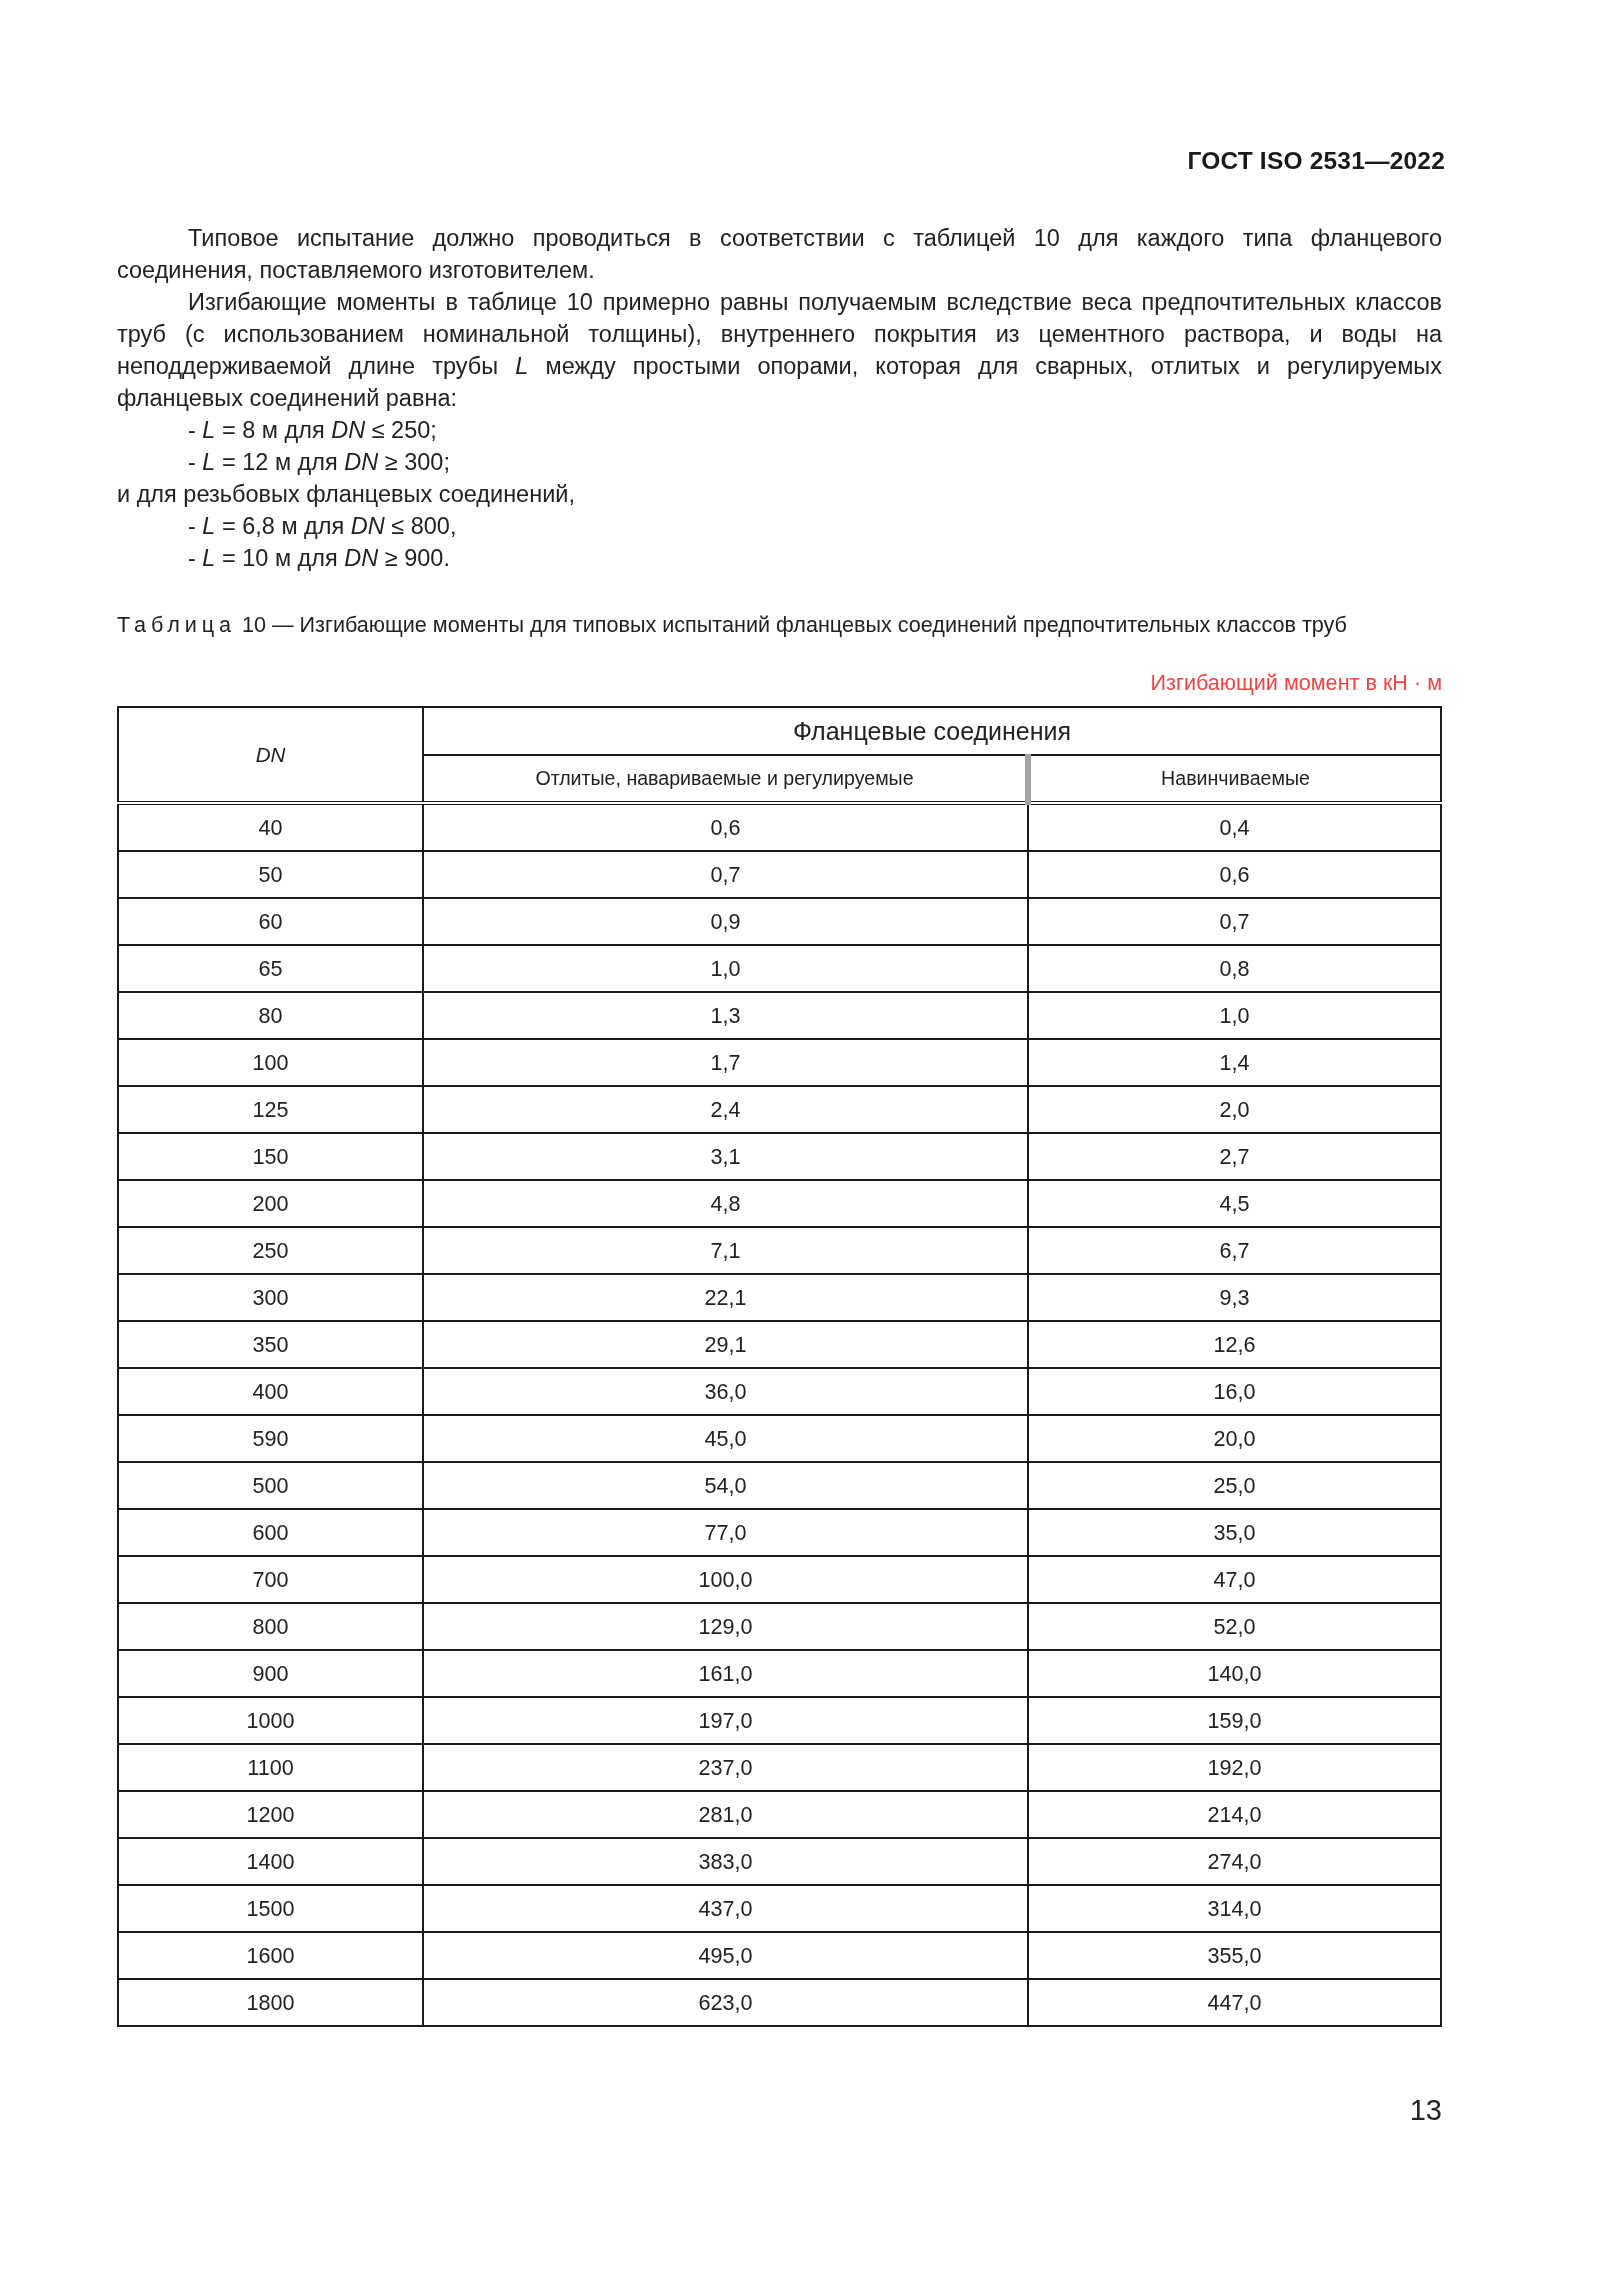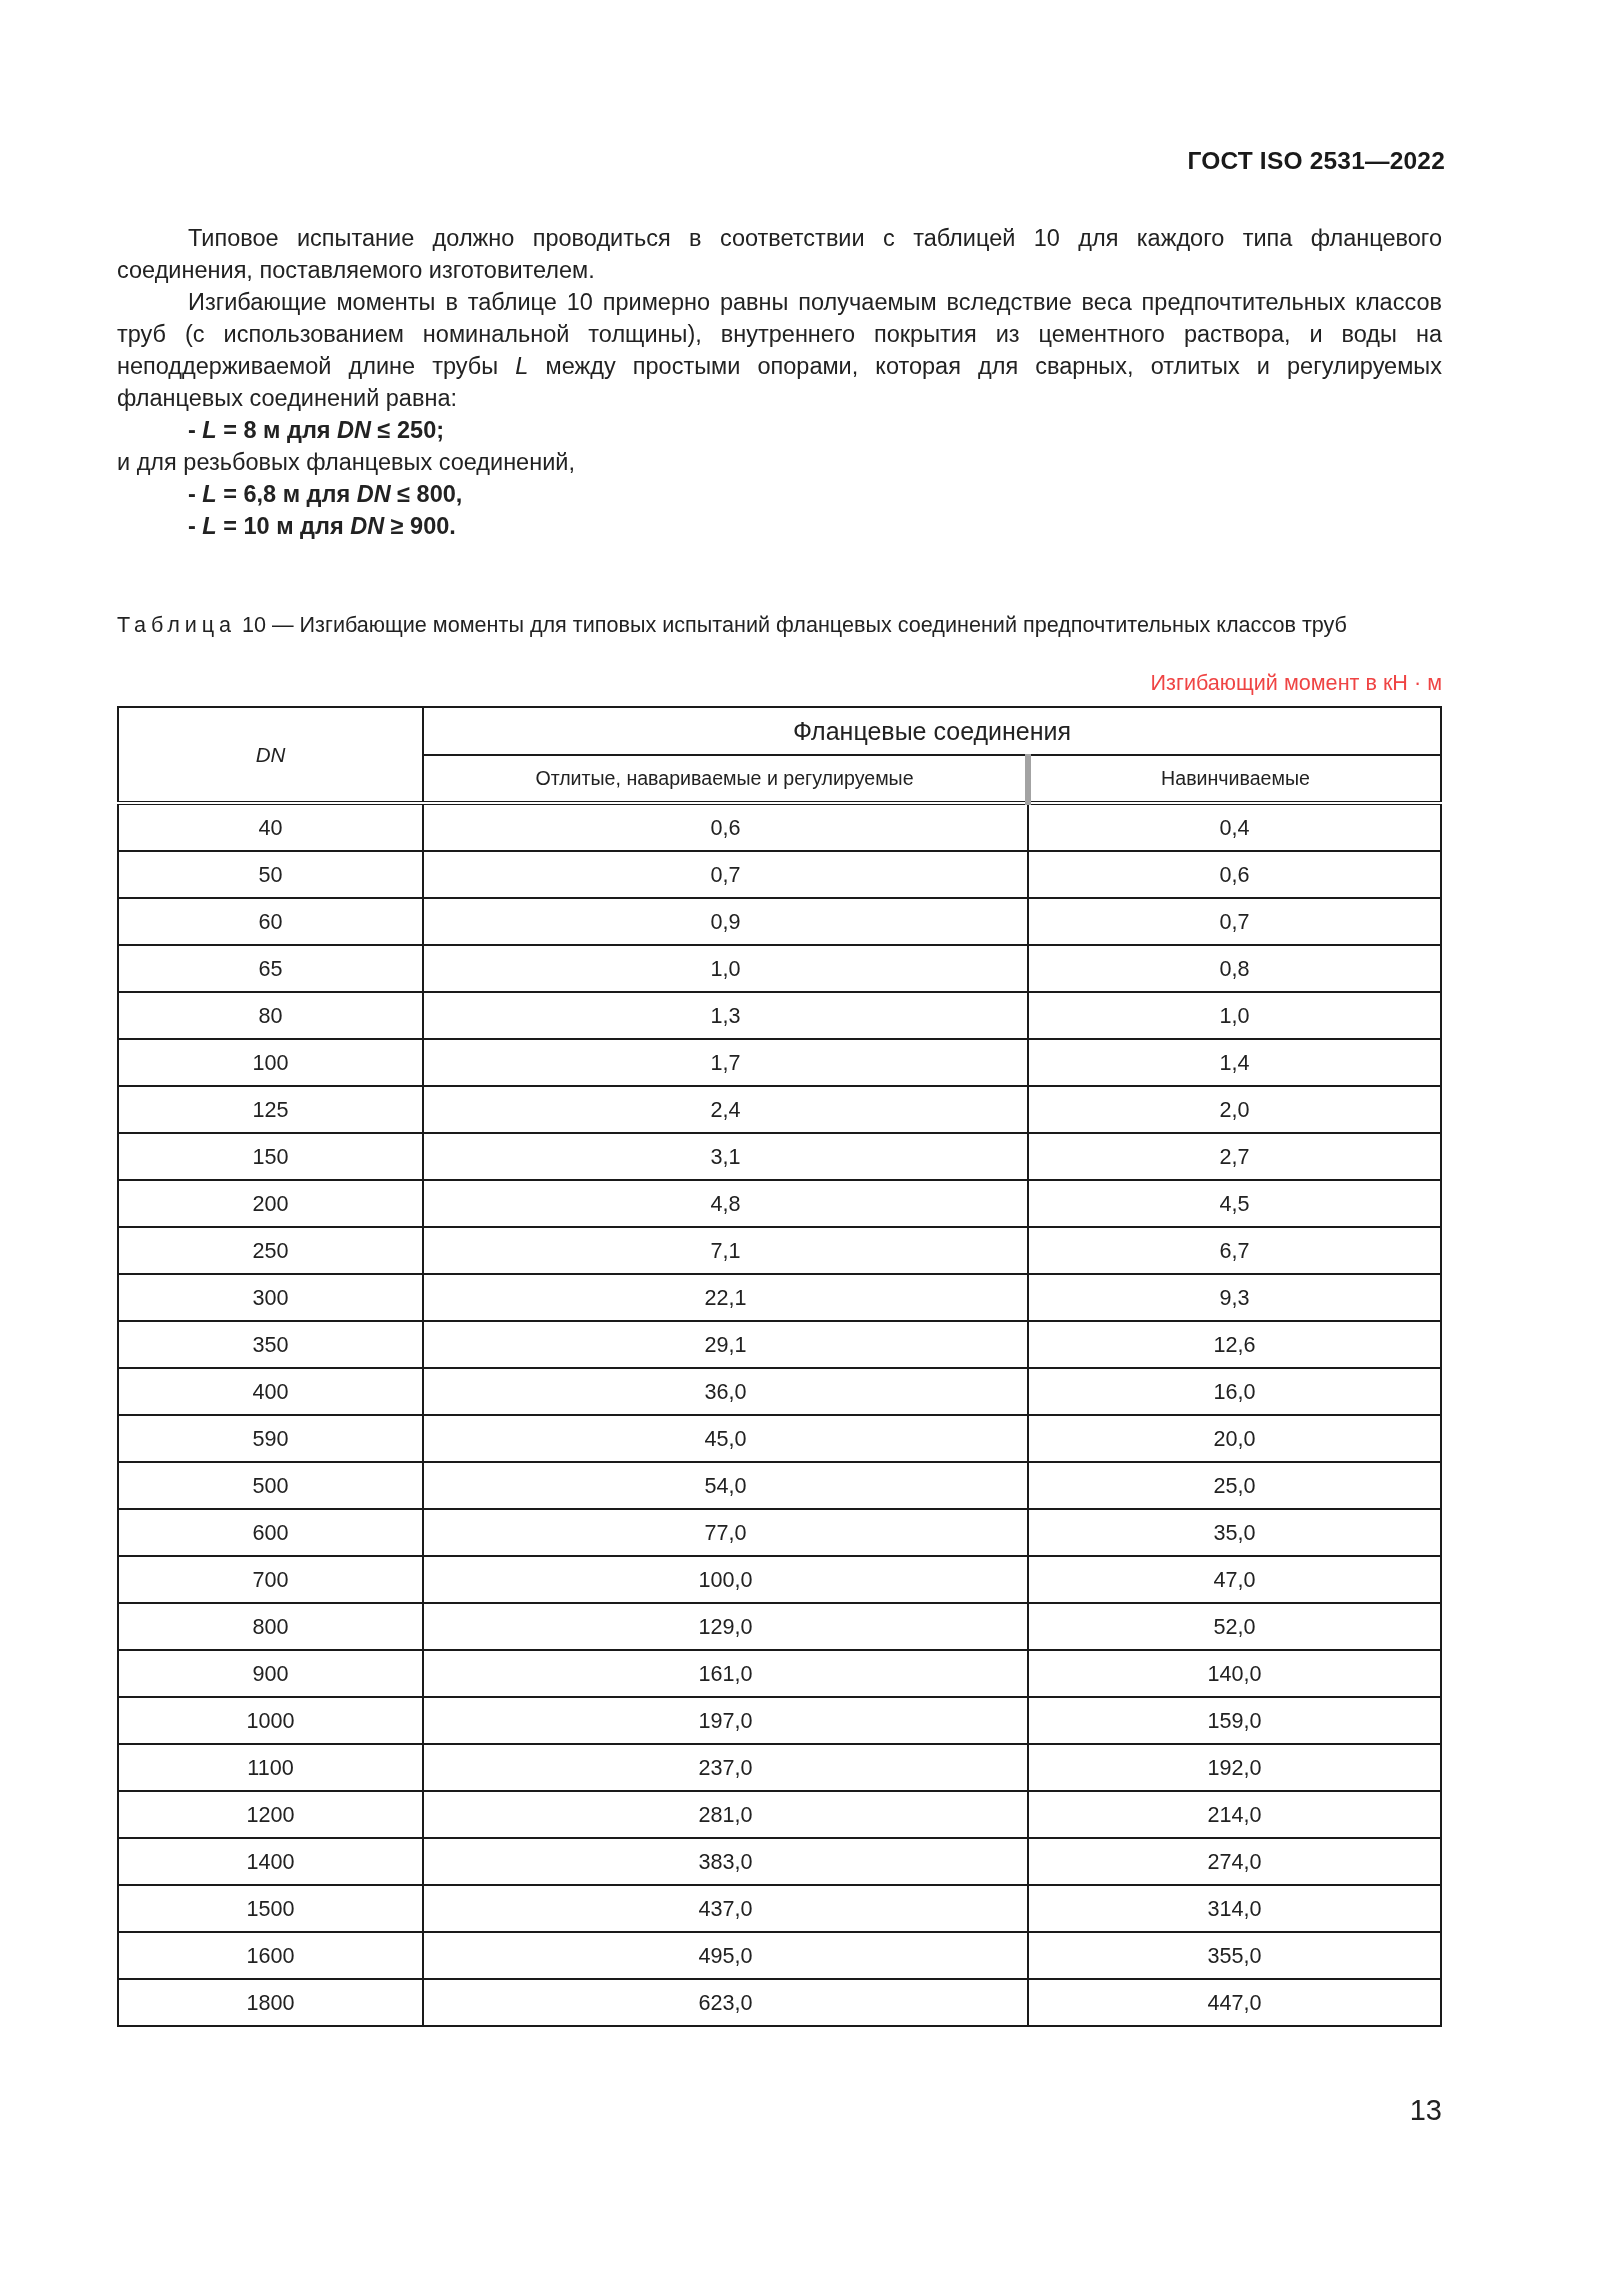--- a/index.html
+++ b/index.html
@@ -33,21 +33,20 @@
       color: #222;
     }
     .para {
       margin: 0;
       text-align: justify;
       text-indent: 71px;
     }
     .list-line {
       margin: 0;
       padding-left: 71px;
-      font-weight: bold;
     }
     .plain-line {
       margin: 0;
     }
     .caption {
       position: absolute;
       left: 117px;
       top: 610px;
       width: 1325px;
       font-size: 21.6px;
@@ -129,20 +128,21 @@
   </style>
 </head>
 <body>
 
 <div class="doc-code">ГОСТ ISO 2531—2022</div>
 
 <div class="body-text" style="top:222px;">
   <p class="para">Типовое испытание должно проводиться в соответствии с таблицей 10 для каждого типа фланцевого соединения, поставляемого изготовителем.</p>
   <p class="para"><span>Изгибающие моменты в таблице 10 примерно равны получаемым вследствие веса предпочтительных классов труб (с использованием номинальной толщины), внутреннего покрытия из цементного раствора, и воды на неподдерживаемой длине трубы </span><i>L</i><span> между простыми опорами, которая для сварных, отлитых и регулируемых фланцевых соединений равна:</span></p>
   <p class="list-line"><span>- </span><i>L</i><span> = 8 м для </span><i>DN</i><span> ≤ 250;</span></p>
+  <p class="list-line"><span>- </span><i>L</i><span> = 12 м для </span><i>DN</i><span> ≥ 300;</span></p>
   <p class="plain-line">и для резьбовых фланцевых соединений,</p>
   <p class="list-line"><span>- </span><i>L</i><span> = 6,8 м для </span><i>DN</i><span> ≤ 800,</span></p>
   <p class="list-line"><span>- </span><i>L</i><span> = 10 м для </span><i>DN</i><span> ≥ 900.</span></p>
 </div>
 
 <div class="caption"><span class="spaced">Таблица</span><span> 10 — Изгибающие моменты для типовых испытаний фланцевых соединений предпочтительных классов труб</span></div>
 
 <div class="units">Изгибающий момент в кН · м</div>
 
 <table class="moments">

